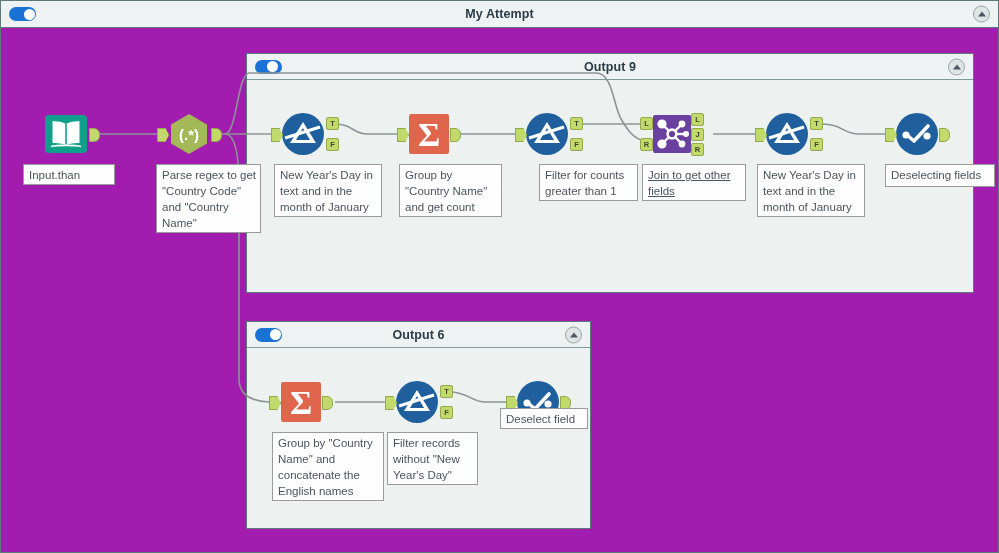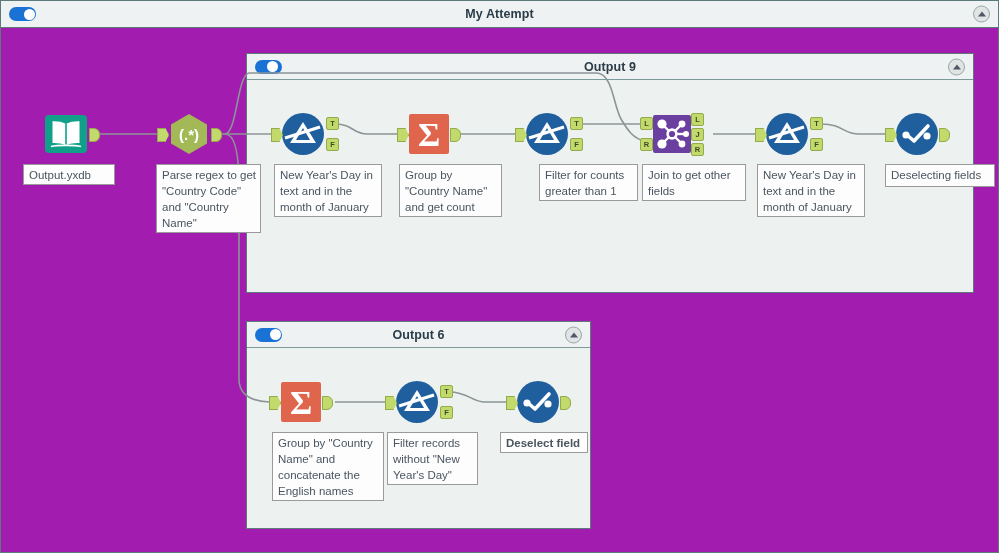--- a/index.html
+++ b/index.html
@@ -197,21 +197,21 @@
   <div class="tool" style="left:42px; top:110px;">
     <svg class="tool-icon" viewBox="0 0 46 46">
       <rect x="2" y="4" width="42" height="38" rx="4" fill="#10a08a"></rect>
       <path d="M23 13 C19 10.5 13 10 9.5 10.3 L9.5 32 C13 31.7 19 32.2 23 34.5 Z" fill="#fff"></path>
       <path d="M23 13 C27 10.5 33 10 36.5 10.3 L36.5 32 C33 31.7 27 32.2 23 34.5 Z" fill="#fff"></path>
       <path d="M23 13 L23 34.5" stroke="#10a08a" stroke-width="1.6"></path>
       <path d="M8 35.5 C14 34 32 34 38 35.5" stroke="#fff" stroke-width="1.8" fill="none"></path>
     </svg>
     <div class="anchor out" style="left:46px; top:17px;"></div>
   </div>
-  <div class="annot" style="left:22px; top:163px; width:92px; height:21px;">Output.yxdb</div>
+  <div class="annot" style="left:22px; top:163px; width:92px; height:21px;">Input.than</div>
 
   <div class="tool" style="left:165px; top:110px;">
     <svg class="tool-icon" viewBox="0 0 46 46">
       <polygon points="23,3 41,13.5 41,32.5 23,43 5,32.5 5,13.5" fill="#a3b857"></polygon>
       <text x="23" y="29" font-family="Liberation Sans, sans-serif" font-size="15" font-weight="bold" fill="#ffffff" text-anchor="middle">(.*)</text>
     </svg>
     <div class="anchor in" style="left:-9px; top:17px;"></div>
     <div class="anchor out" style="left:45px; top:17px;"></div>
   </div>
   <div class="annot" style="left:155px; top:163px; width:105px; height:69px;">Parse regex to get "Country Code" and "Country Name"</div>
@@ -271,21 +271,21 @@
         <circle cx="37" cy="23" r="3.0"></circle>
       </g>
       <circle cx="23" cy="23" r="4.4" fill="#6b3fa0" stroke="#ffffff" stroke-width="2.6"></circle>
     </svg>
     <div class="anchor lbl" style="left:-9px; top:6px;">L</div>
     <div class="anchor lbl" style="left:-9px; top:27px;">R</div>
     <div class="anchor lbl" style="left:42px; top:2px;">L</div>
     <div class="anchor lbl" style="left:42px; top:17px;">J</div>
     <div class="anchor lbl" style="left:42px; top:32px;">R</div>
   </div>
-  <div class="annot" style="left:641px; top:163px; width:104px; height:37px;">Join to get other fields</div>
+  <div class="annot" style="left:641px; top:163px; width:104px; height:37px;text-decoration:underline;">Join to get other fields</div>
 
   <div class="tool" style="left:763px; top:110px;">
     <svg class="tool-icon" viewBox="0 0 46 46">
       <circle cx="23" cy="23" r="21" fill="#1f5f9e"></circle>
       <polygon points="23,11 36,32 10,32" fill="#ffffff"></polygon>
       <polygon points="23,17 30,29 16,29" fill="#1f5f9e"></polygon>
       <path d="M5 27 L40 16" stroke="#ffffff" stroke-width="3.2" fill="none"></path>
     </svg>
     <div class="anchor in" style="left:-9px; top:17px;"></div>
     <div class="anchor lbl" style="left:46px; top:6px;">T</div>
@@ -331,15 +331,15 @@
   <div class="tool" style="left:514px; top:378px;">
     <svg class="tool-icon" viewBox="0 0 46 46">
       <circle cx="23" cy="23" r="21" fill="#1f5f9e"></circle>
       <path d="M13 24 L20 30 L34 15" stroke="#ffffff" stroke-width="3.6" fill="none" stroke-linecap="round" stroke-linejoin="round"></path>
       <circle cx="12" cy="24" r="3.6" fill="#ffffff"></circle>
       <circle cx="33" cy="25" r="3.6" fill="#ffffff"></circle>
     </svg>
     <div class="anchor in" style="left:-9px; top:17px;"></div>
     <div class="anchor out" style="left:45px; top:17px;"></div>
   </div>
-  <div class="annot" style="left:499px; top:431px; width:88px; height:21px;font-weight:bold;">Deselect field</div>
+  <div class="annot" style="left:499px; top:407px; width:88px; height:21px;">Deselect field</div>
 
 </div>
 
 </body></html>

